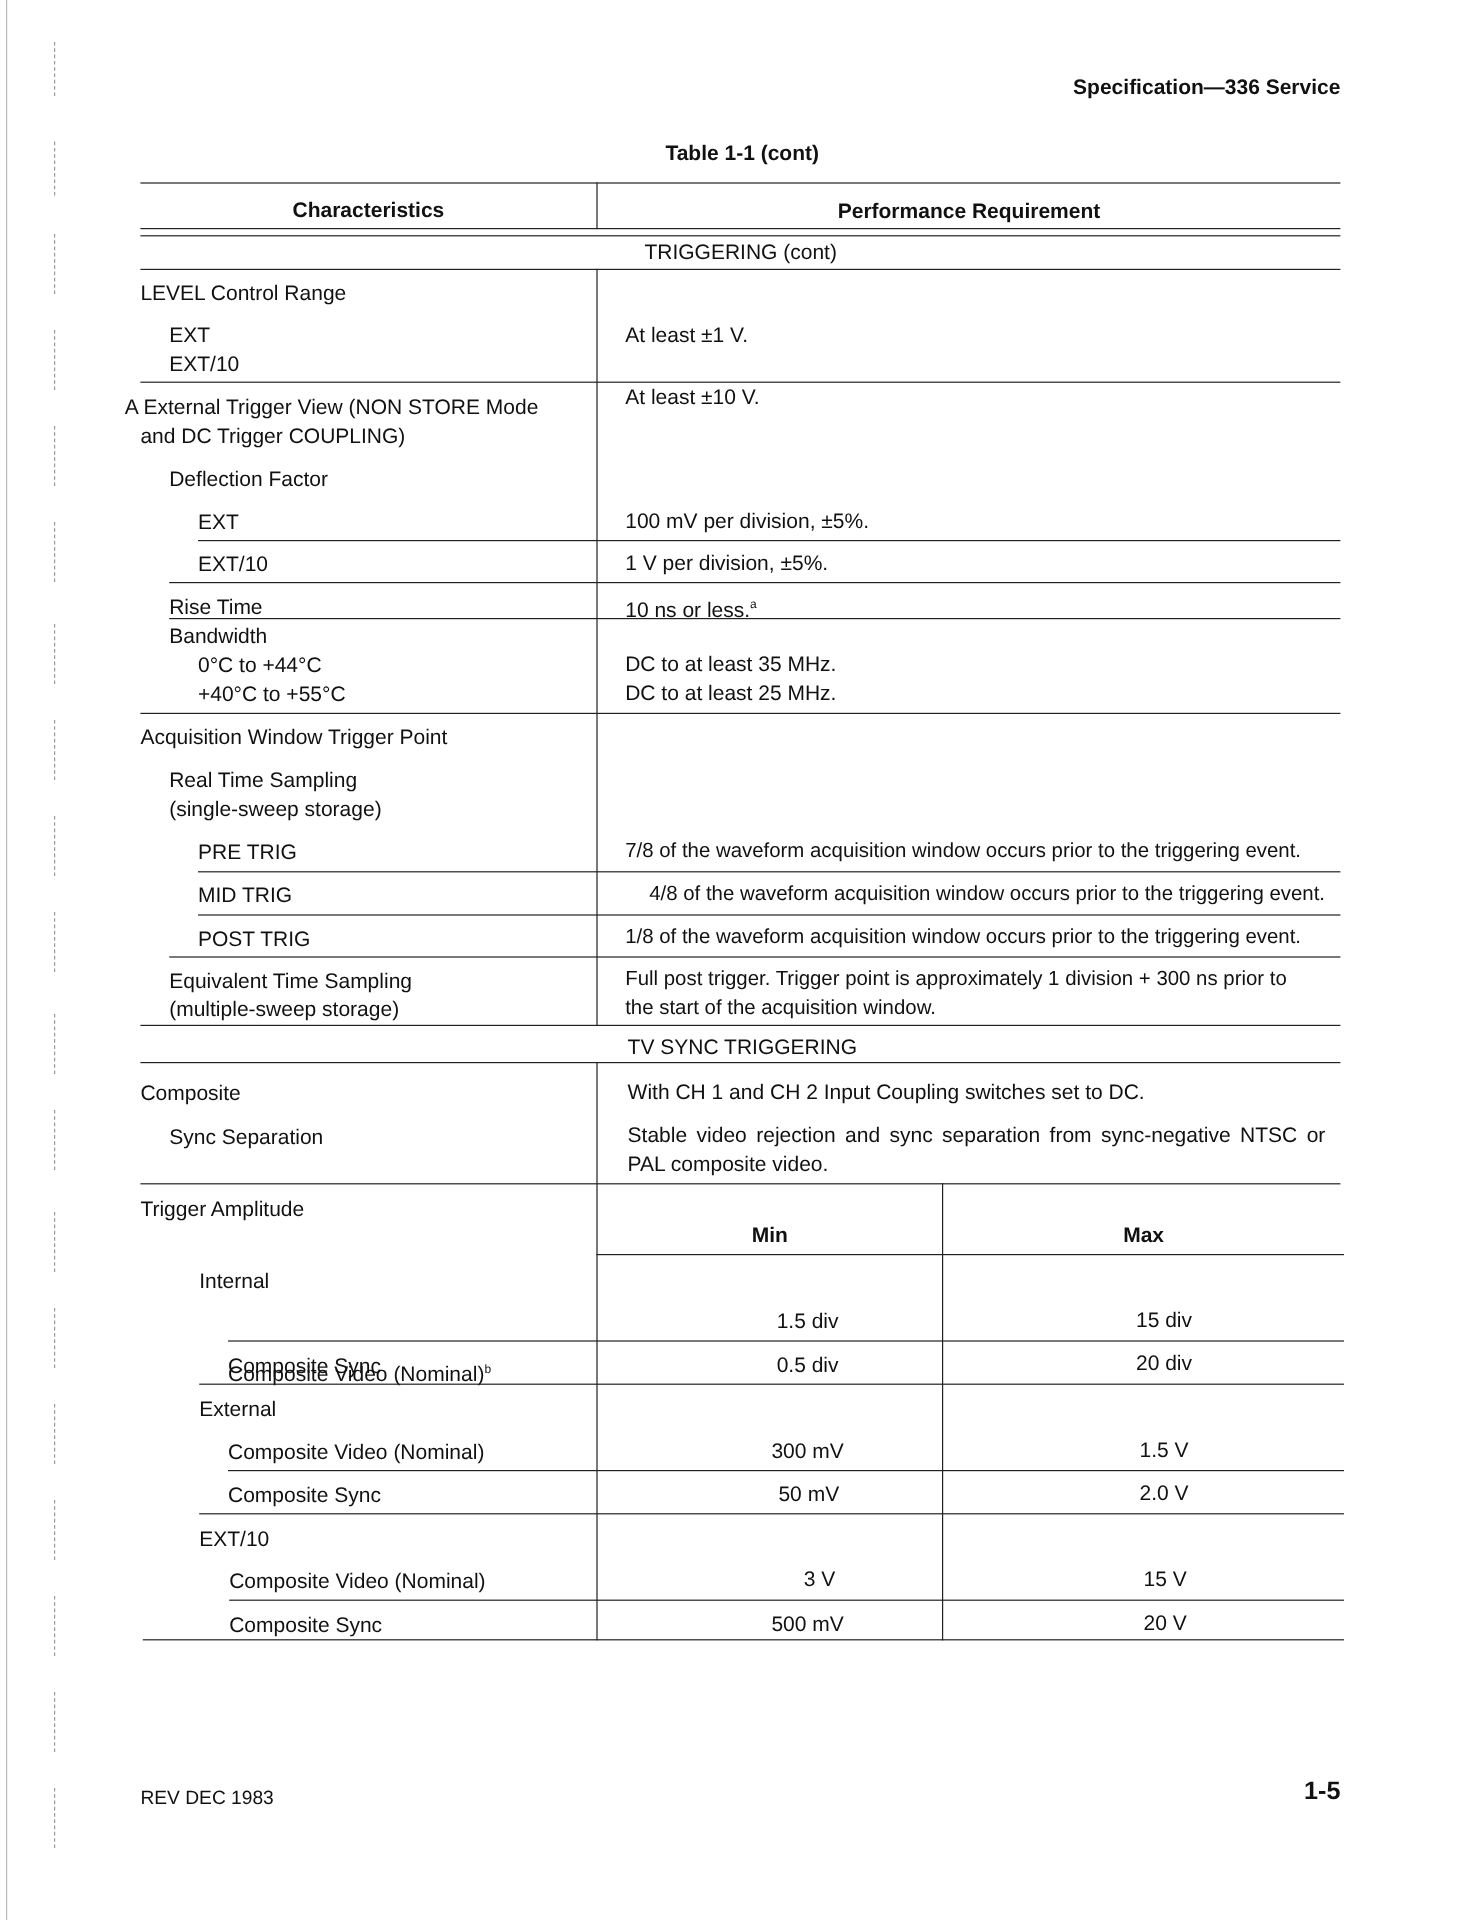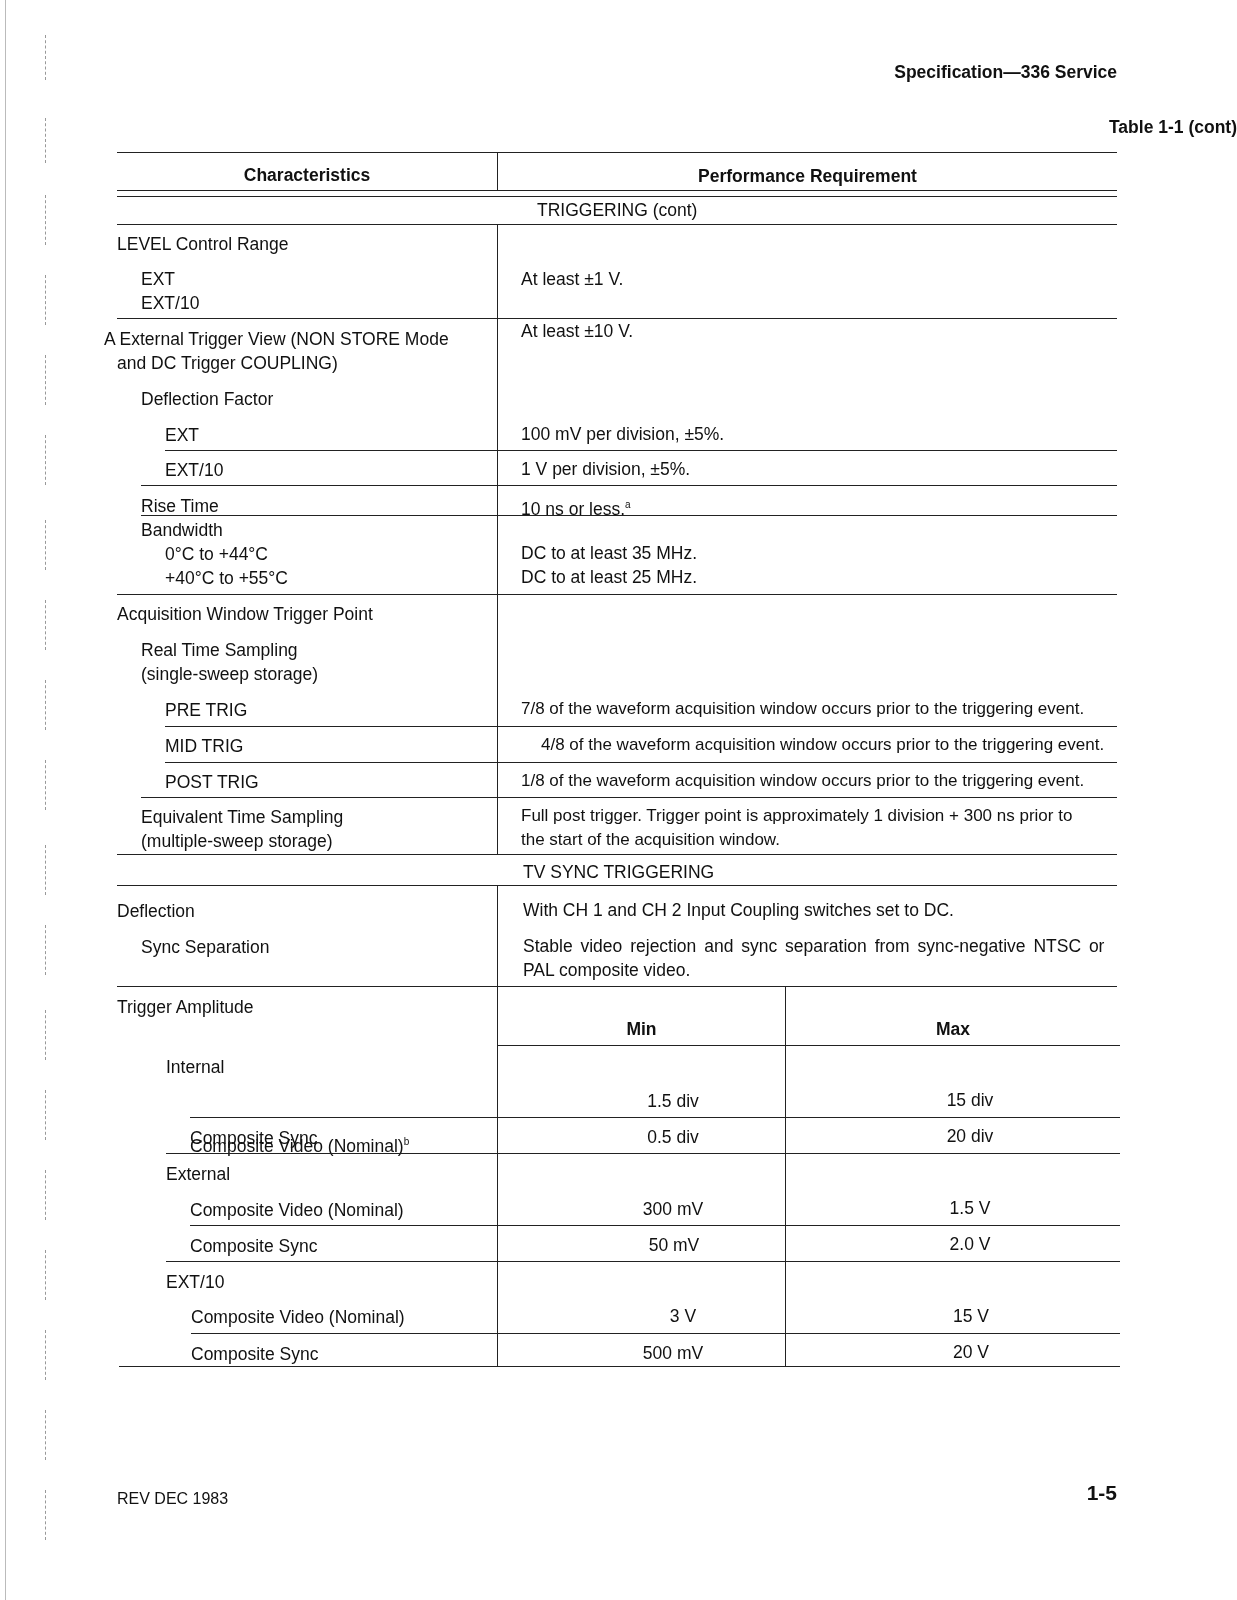--- a/index.html
+++ b/index.html
@@ -32,21 +32,21 @@
 <div class="scan-mark" style="left:45px;top:925px;height:50px;"></div>
 <div class="scan-mark" style="left:45px;top:1010px;height:50px;"></div>
 <div class="scan-mark" style="left:45px;top:1090px;height:50px;"></div>
 <div class="scan-mark" style="left:45px;top:1170px;height:50px;"></div>
 <div class="scan-mark" style="left:45px;top:1250px;height:50px;"></div>
 <div class="scan-mark" style="left:45px;top:1330px;height:50px;"></div>
 <div class="scan-mark" style="left:45px;top:1410px;height:50px;"></div>
 <div class="scan-mark" style="left:45px;top:1490px;height:50px;"></div>
 
 <div class="t b" style="right:120px;top:61px;font-size:17.5px;">Specification—336 Service</div>
-<div class="t b" style="left:0;width:1237px;top:116px;text-align:right;padding-left:0;"><span style="position:relative;left:0;">Table 1-1 (cont)</span></div>
+<div class="t b" style="left:0;width:1237px;top:116px;text-align:center;padding-left:0;"><span style="position:relative;left:0;">Table 1-1 (cont)</span></div>
 
 <div>
 
   <div class="hl" style="left:117px;width:1000px;top:152px;"></div>
 
   <div class="t b ctr" style="left:117px;width:380px;top:164px;">Characteristics</div>
   <div class="t b ctr" style="left:498px;width:619px;top:165px;">Performance Requirement</div>
   <div class="vl" style="left:497px;top:152px;height:39px;"></div>
 
   <div class="hl" style="left:117px;width:1000px;top:190px;"></div>
@@ -98,21 +98,21 @@
   <div class="t" style="left:141px;top:806px;">Equivalent Time Sampling</div>
   <div class="t" style="left:141px;top:830px;">(multiple-sweep storage)</div>
   <div class="t" style="left:521px;top:805px;font-size:17px;">Full post trigger. Trigger point is approximately 1 division + 300 ns prior to</div>
   <div class="t" style="left:521px;top:829px;font-size:17px;">the start of the acquisition window.</div>
   <div class="hl" style="left:117px;width:1000px;top:854px;"></div>
 
   <div class="t" style="left:523px;top:861px;">TV SYNC TRIGGERING</div>
   <div class="hl" style="left:117px;width:1000px;top:885px;"></div>
   <div class="vl" style="left:497px;top:885px;height:482px;"></div>
 
-  <div class="t" style="left:117px;top:900px;">Deflection</div>
+  <div class="t" style="left:117px;top:900px;">Composite</div>
   <div class="t" style="left:523px;top:899px;">With CH 1 and CH 2 Input Coupling switches set to DC.</div>
   <div class="t" style="left:141px;top:936px;">Sync Separation</div>
   <div class="t" style="left:523px;top:935px;word-spacing:3px;">Stable video rejection and sync separation from sync-negative NTSC or</div>
   <div class="t" style="left:523px;top:959px;">PAL composite video.</div>
   <div class="hl" style="left:117px;width:1000px;top:986px;"></div>
 
   <div class="t" style="left:117px;top:996px;">Trigger Amplitude</div>
   <div class="vl" style="left:785px;top:986px;height:381px;"></div>
   <div class="t b ctr" style="left:498px;width:287px;top:1018px;">Min</div>
   <div class="t b ctr" style="left:786px;width:334px;top:1018px;">Max</div>

